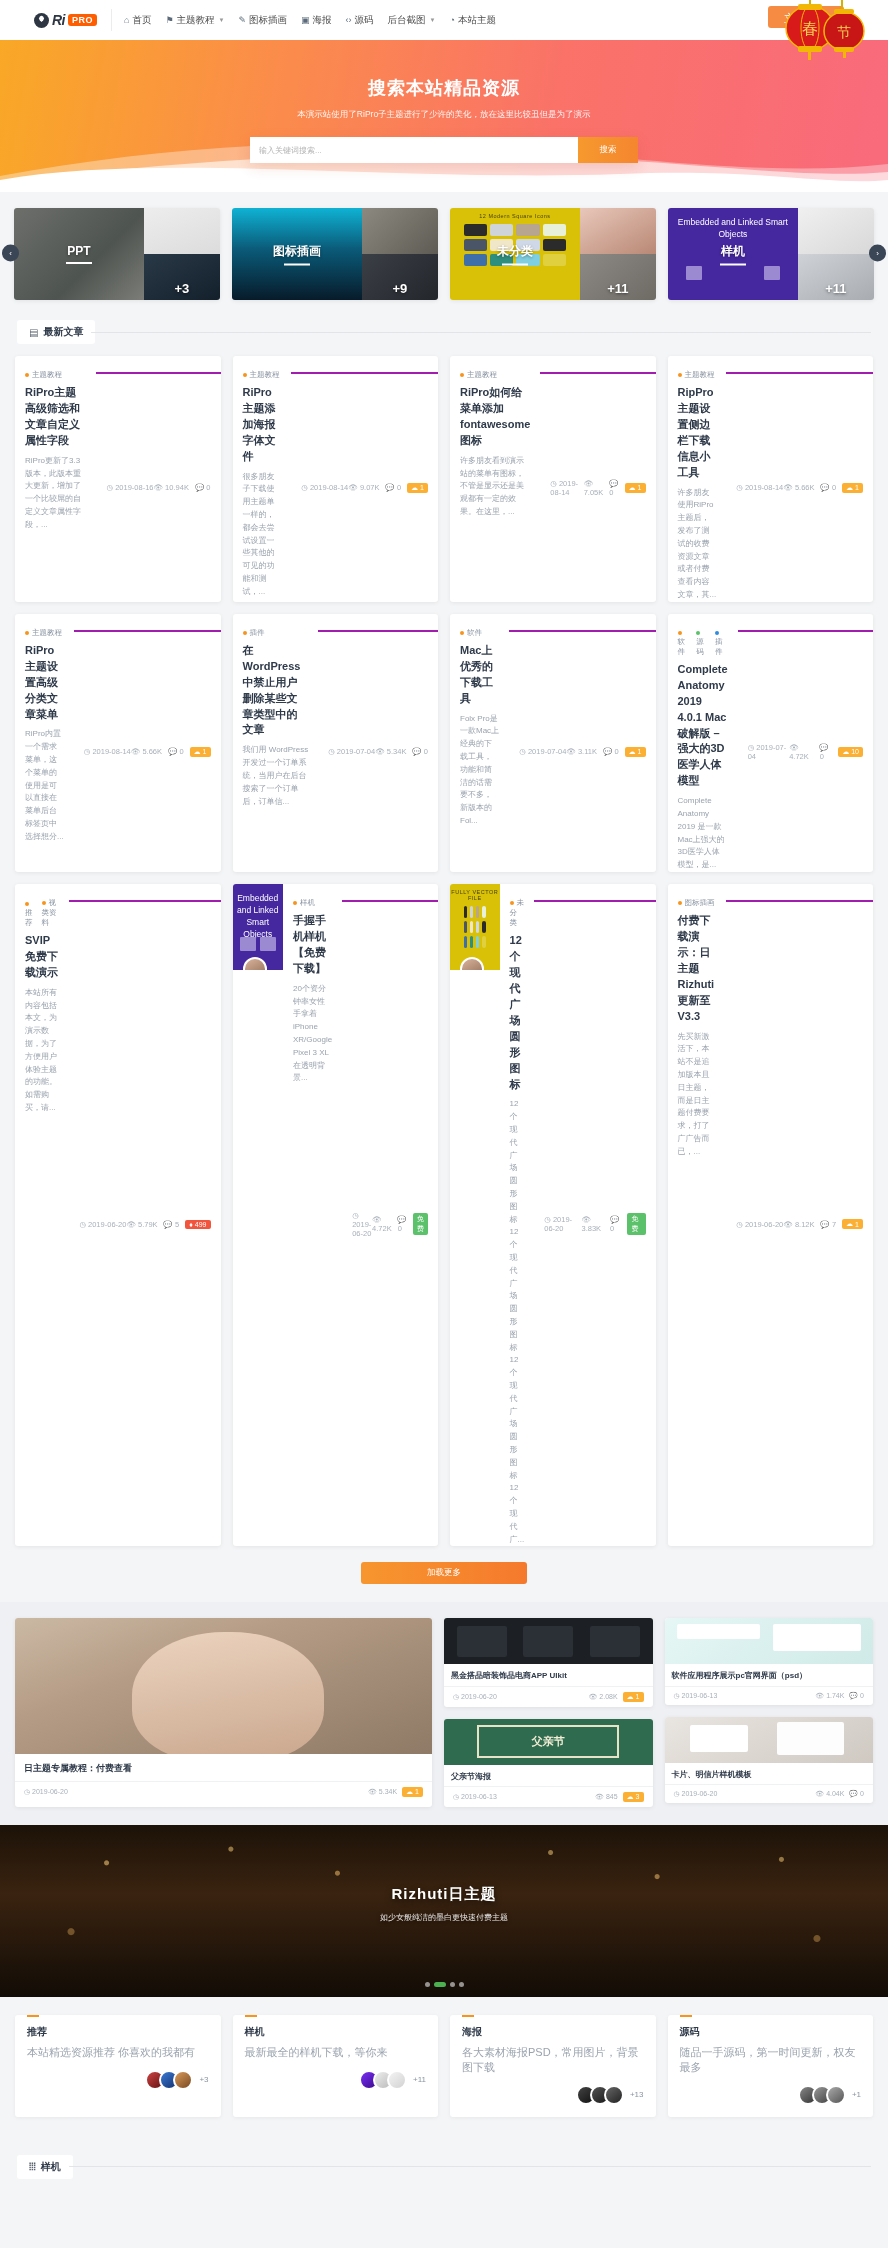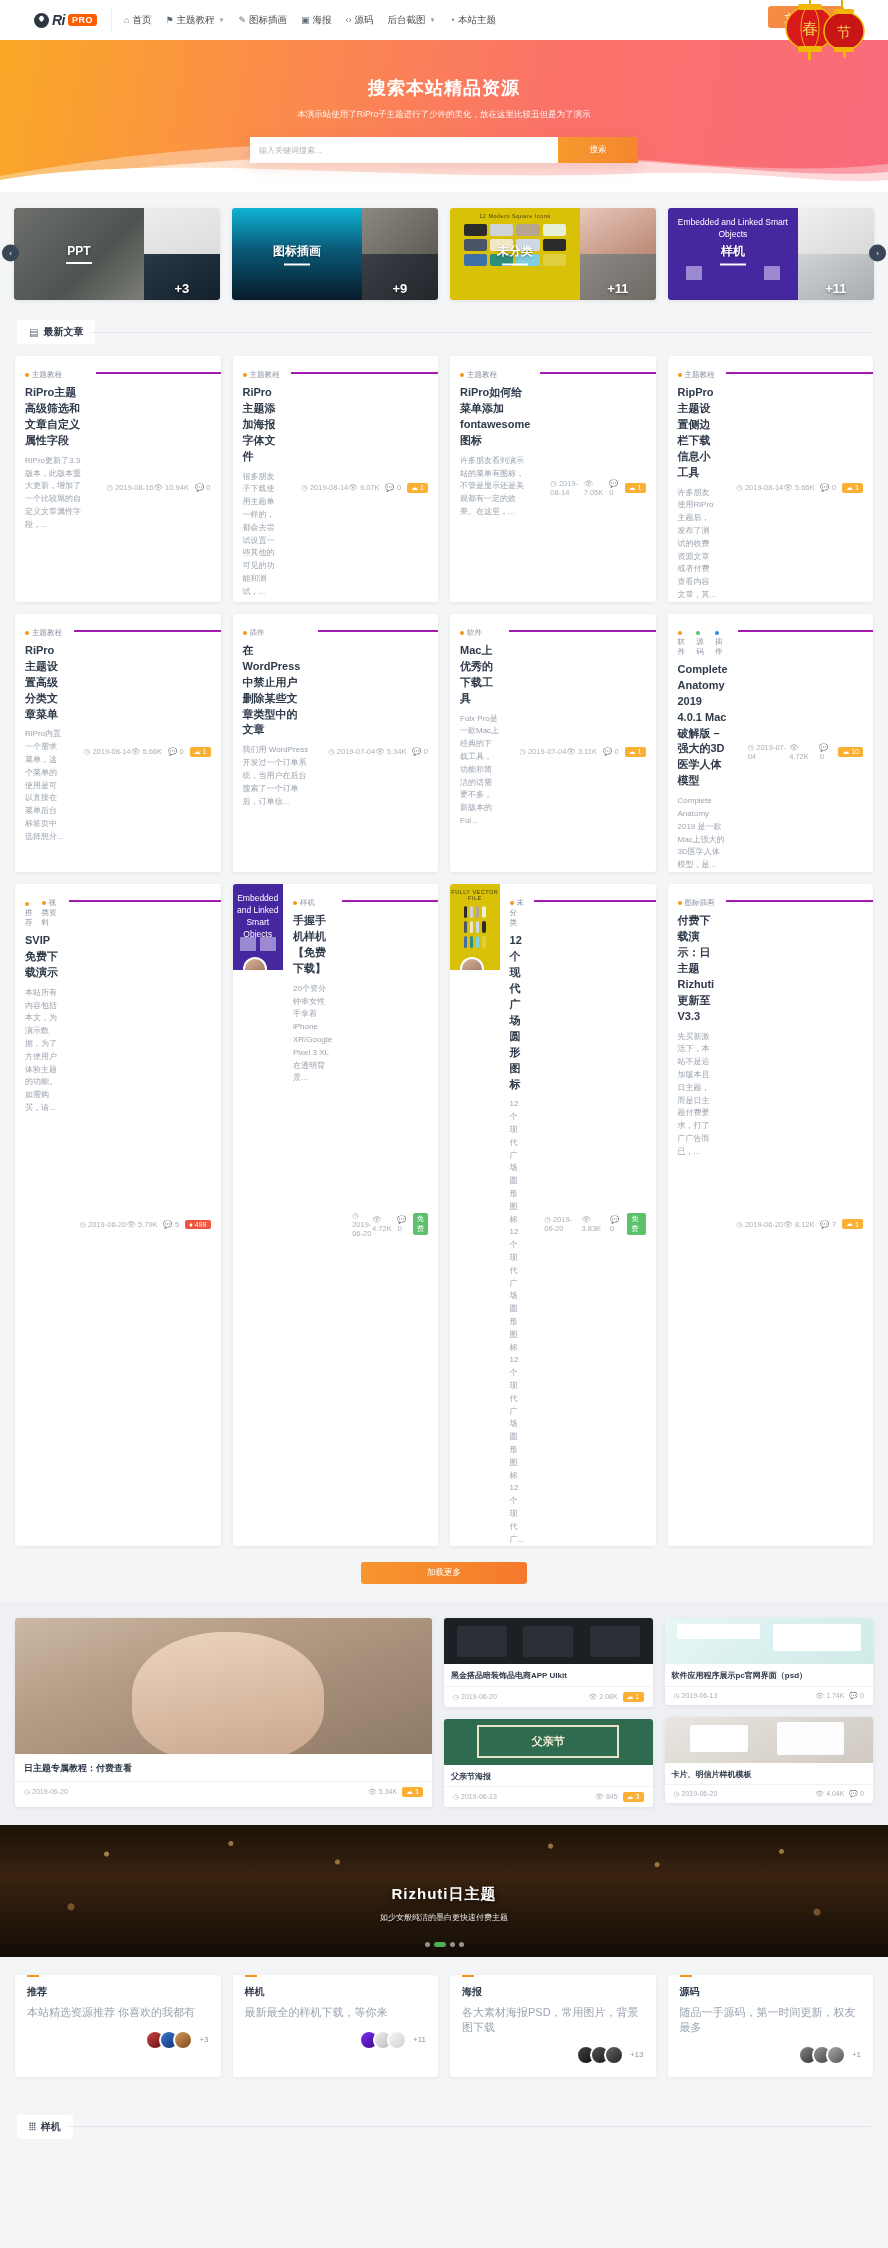--- a/index.html
+++ b/index.html
@@ -57,21 +57,21 @@
   .hero h1 { font-size: 18px; color: #fff; font-weight: bold; letter-spacing: 1px; }
   .hero p { font-size: 8.5px; color: rgba(255,255,255,.92); margin-top: 9px; }
   .search-box { margin: 16px auto 0; width: 388px; display: flex; box-shadow: 0 4px 14px rgba(180,60,40,.16); }
   .search-input {
     flex: 1; height: 26px; border: none; outline: none; background: #fff;
     padding: 0 9px; font-size: 8px; color: #666;
     font-family: "Liberation Sans", sans-serif;
   }
   .search-input::placeholder { color: #b4b4b4; }
   .search-btn {
-    width: 80px; height: 26px; border: none; cursor: pointer;
+    width: 60px; height: 26px; border: none; cursor: pointer;
     background: linear-gradient(90deg,#f6992e,#f5862f);
     color: #fff; font-size: 8.5px; font-family: "Liberation Sans", sans-serif;
   }
   .hero-waves { position: absolute; left: 0; bottom: 0; width: 100%; height: 62px; z-index: 2; }
 
   
   .carousel-sec { background: #f4f5f7; padding: 16px 0 14px; position: relative; }
   .carousel { display: flex; gap: 12px; padding: 0 14px; }
   .cat-card {
     flex: 1; height: 92px; border-radius: 3px; overflow: hidden;
@@ -231,21 +231,21 @@
   .th-ui .card1{position:absolute;left:6%;top:12%;width:40%;height:34%;background:#fff;border-radius:2px;}
   .th-ui .card2{position:absolute;right:6%;top:12%;width:42%;height:60%;background:#fff;border-radius:2px;}
   .th-green { background:#2f6b4f; position:relative; display:flex;align-items:center;justify-content:center;}
   .th-green .fr { width:68%; height:72%; border:2px solid #e8e3c8; display:flex;align-items:center;justify-content:center;color:#f2eed6;font-size:11px;font-weight:bold;}
   .th-mock { background:linear-gradient(150deg,#e9e5e0,#cfc9c2); position:relative;}
   .th-mock .p1{position:absolute;left:12%;top:18%;width:28%;height:60%;background:#fff;border-radius:2px;}
   .th-mock .p2{position:absolute;right:14%;top:12%;width:32%;height:72%;background:#fdfdfd;border-radius:2px;}
 
   
   .banner {
-    height: 132px; position: relative; overflow: hidden;
+    height: 172px; position: relative; overflow: hidden;
     background: linear-gradient(180deg,#1c1208 0%,#3a2310 40%,#120c06 100%);
   }
   .banner .lights { position:absolute; inset:0; background:
      radial-gradient(circle at 12% 22%, rgba(255,210,120,.55) 0 2px, transparent 3px),
      radial-gradient(circle at 26% 14%, rgba(255,210,120,.5) 0 2px, transparent 3px),
      radial-gradient(circle at 38% 28%, rgba(255,200,110,.5) 0 2px, transparent 3px),
      radial-gradient(circle at 62% 16%, rgba(255,210,120,.5) 0 2px, transparent 3px),
      radial-gradient(circle at 74% 30%, rgba(255,200,110,.5) 0 2px, transparent 3px),
      radial-gradient(circle at 88% 20%, rgba(255,210,120,.5) 0 2px, transparent 3px),
      radial-gradient(circle at 8% 62%, rgba(255,190,100,.35) 0 3px, transparent 4px),

